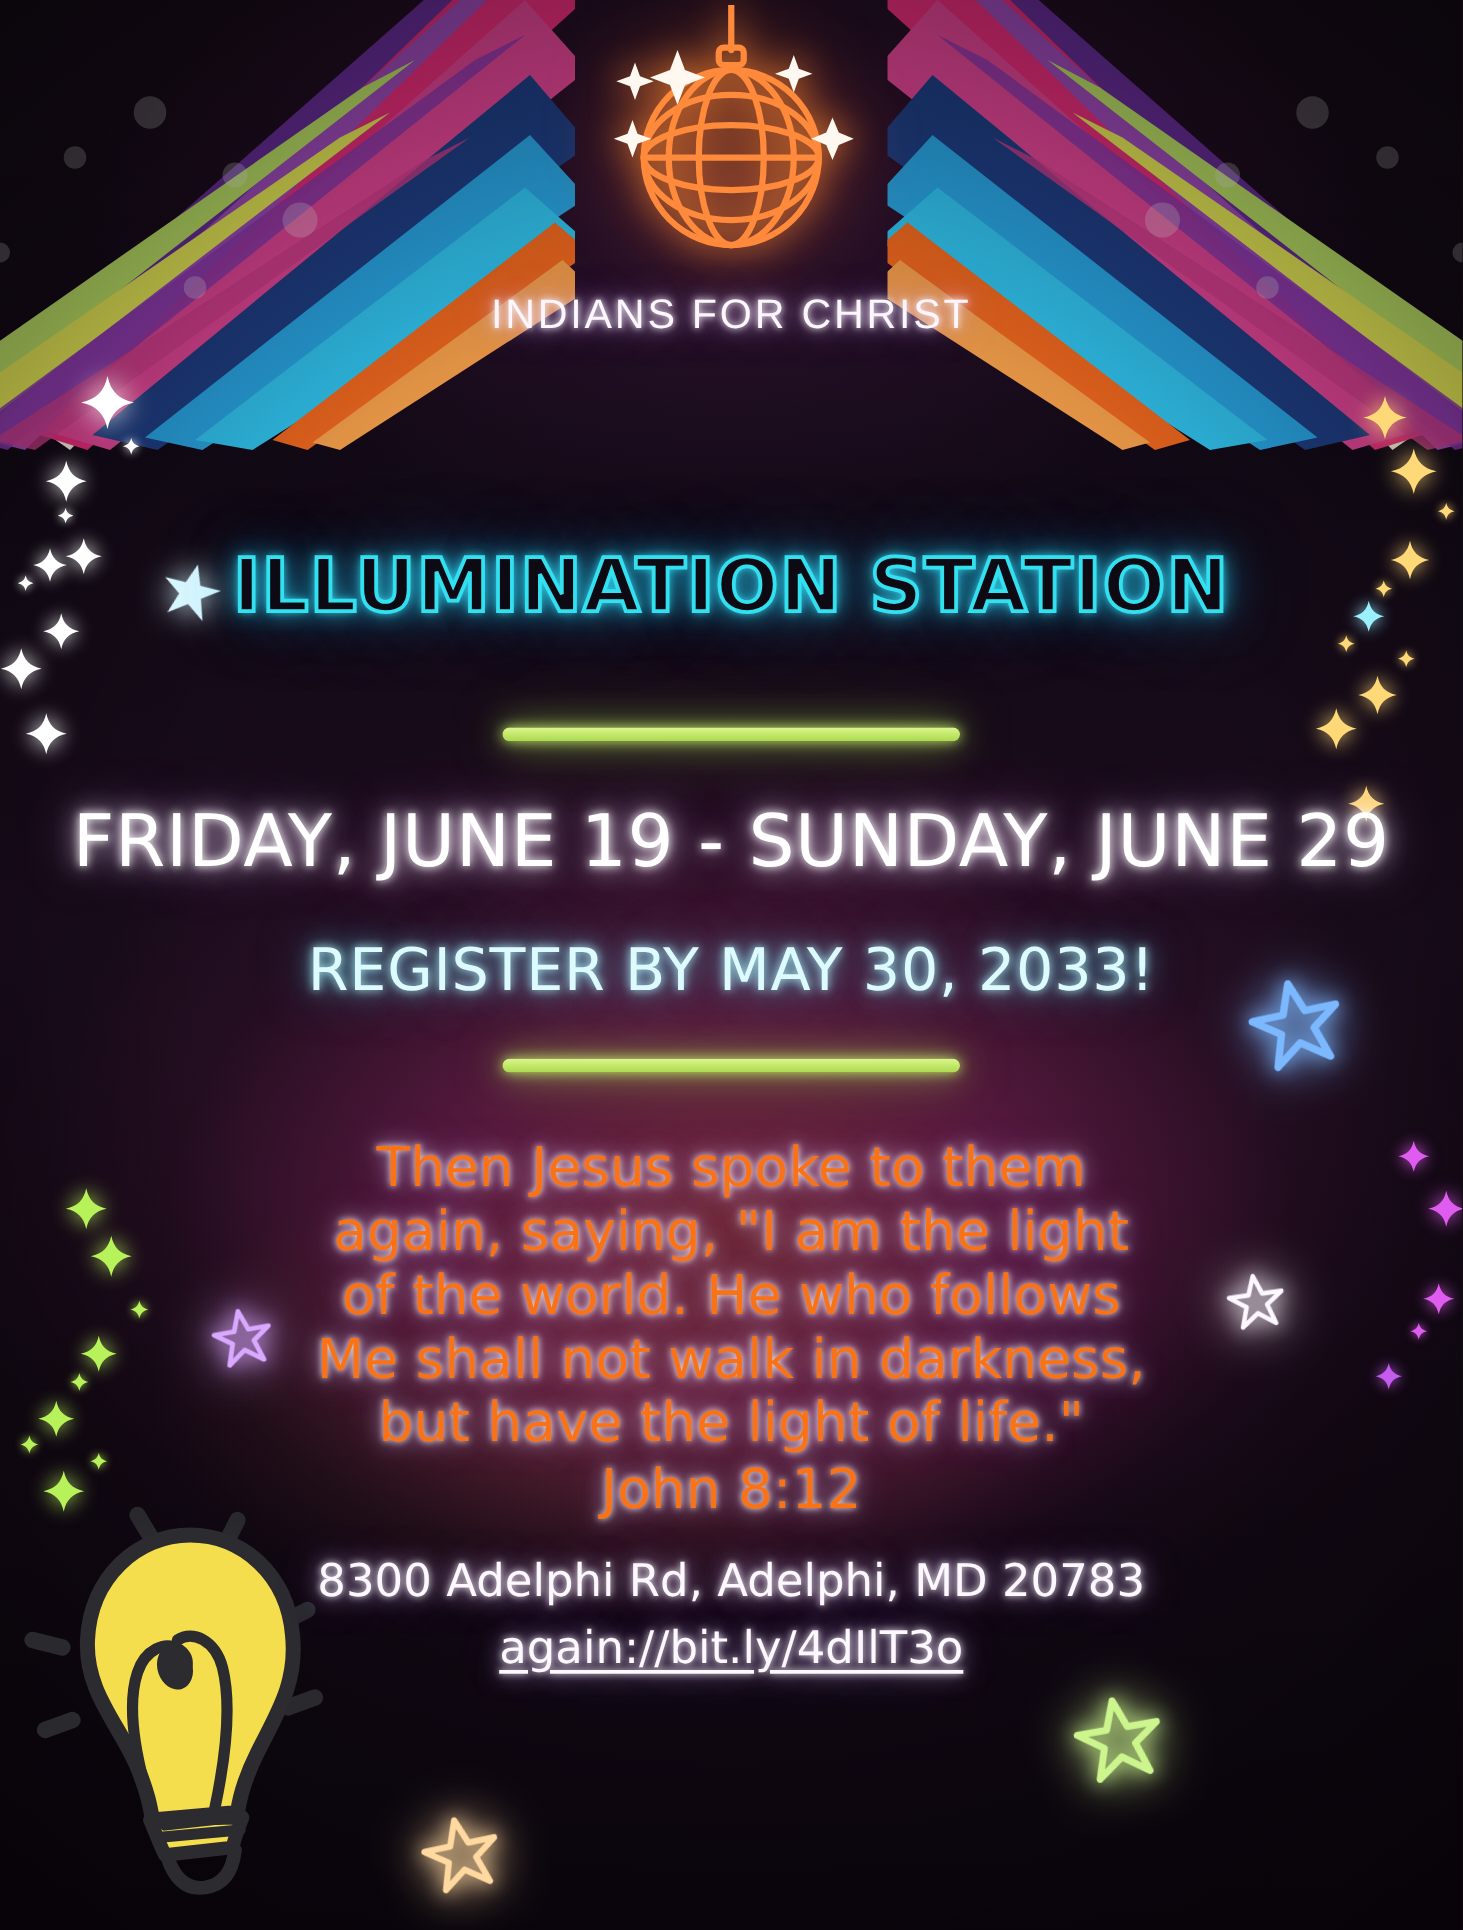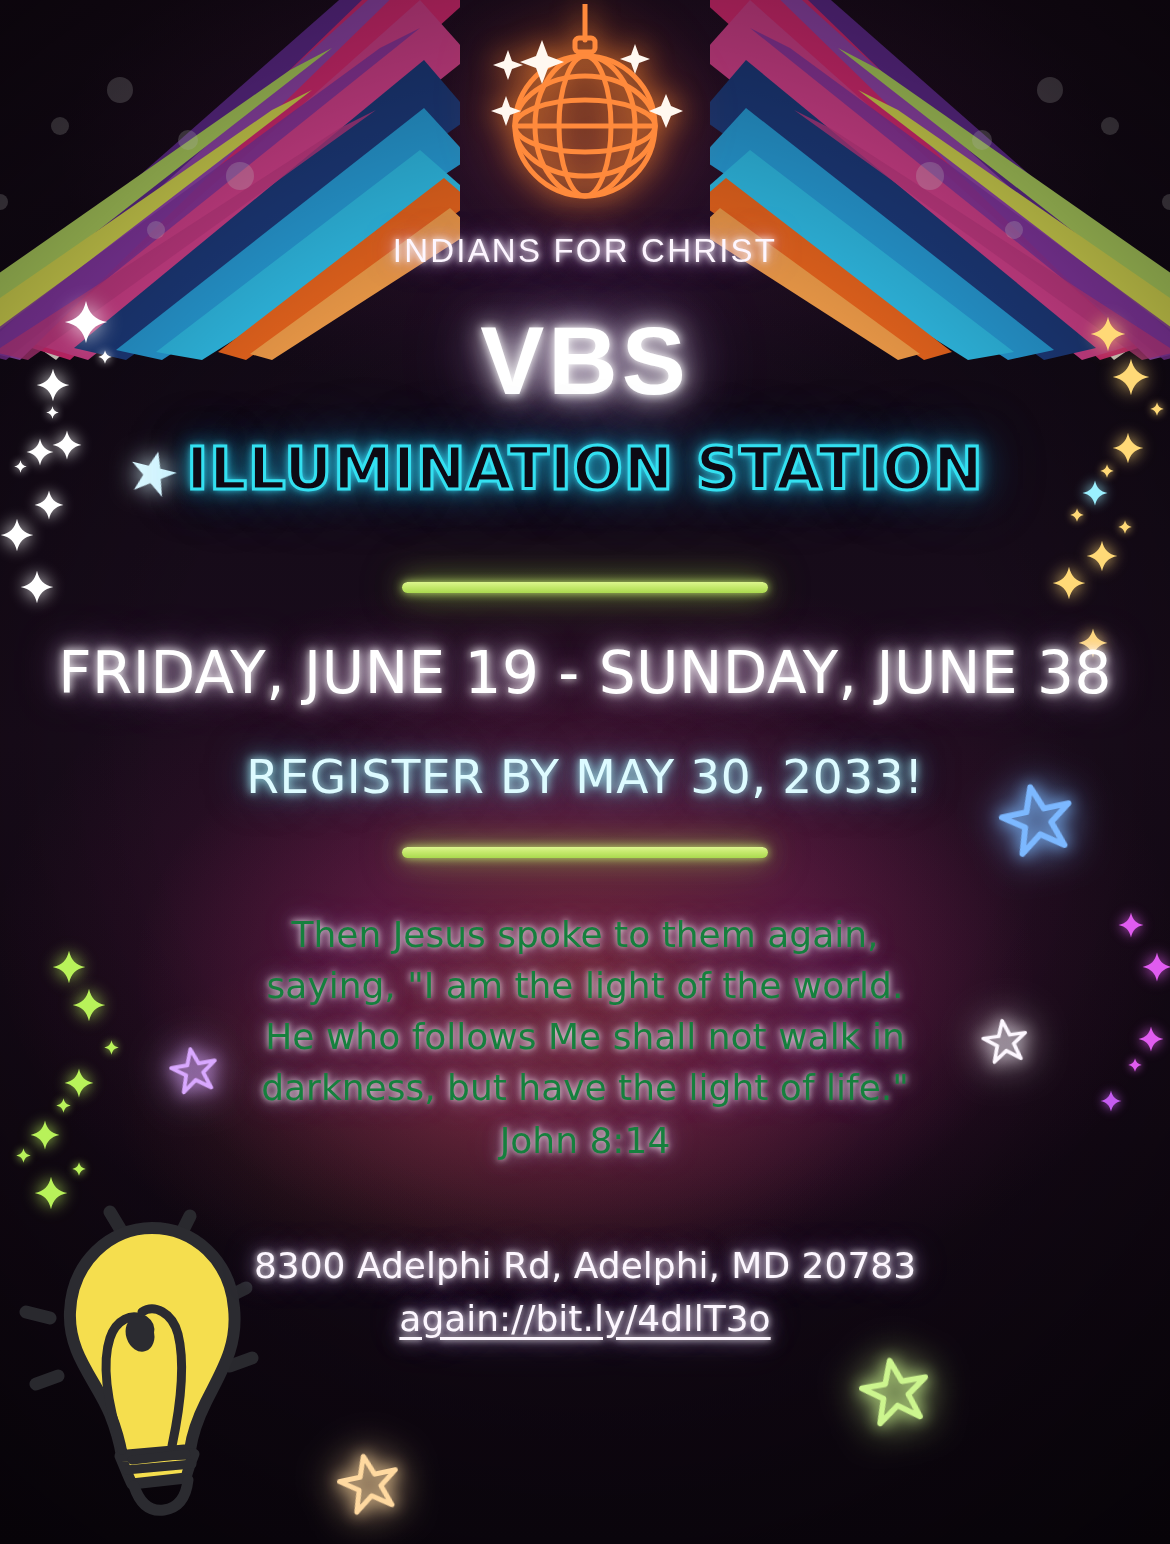--- a/index.html
+++ b/index.html
@@ -105,21 +105,21 @@
     font-family:"DejaVu Sans", sans-serif;
     font-weight:400; font-size:47px; letter-spacing:.6px;
     color:#ddfbff;
     text-shadow:0 0 8px rgba(180,250,255,.95),0 0 20px rgba(110,225,245,.85),0 0 44px rgba(60,190,225,.55);
   }
 
   .verse{
     position:absolute; top:893px; left:50%; transform:translateX(-50%);
     width:680px; text-align:center;
     font-family:"DejaVu Sans", sans-serif;
-    font-size:36px; line-height:51px; color:#15803d;
+    font-size:44px; line-height:51px; color:#f97316;
     text-shadow:0 0 6px rgba(255,255,255,.9),0 0 16px rgba(235,205,255,.75),0 0 34px rgba(190,140,240,.45);
   }
   .verse .ref{ display:block; margin-top:2px; }
 
   .address{
     position:absolute; top:1229px; left:0; right:0;
     text-align:center;
     font-family:"DejaVu Sans", sans-serif;
     font-size:36px; color:#fdf7ff;
     text-shadow:0 0 6px rgba(255,255,255,.9),0 0 17px rgba(230,200,255,.8),0 0 36px rgba(185,140,240,.45);
@@ -460,32 +460,31 @@
         <path d="M118 272 L172 266"></path>
         <path d="M112 282 L178 276"></path>
       </g>
       <ellipse cx="126" cy="146" rx="14" ry="18" fill="#2b2b30" transform="rotate(-18 126 146)"></ellipse>
     </svg>
   </div>
 
   <div class="content">
 
     <div class="org">INDIANS FOR CHRIST</div>
-    <div class="vbs">VBS</div>
     <div class="neon-title">ILLUMINATION STATION</div>
 
     <div class="divider one"></div>
 
-    <div class="dates">FRIDAY, JUNE 19 - SUNDAY, JUNE 38</div>
+    <div class="dates">FRIDAY, JUNE 19 - SUNDAY, JUNE 29</div>
     <div class="register">REGISTER BY MAY 30, 2033!</div>
 
     <div class="divider two"></div>
 
     <div class="verse">
       <span>Then Jesus spoke to them again, saying, "I am the light of the world. He who follows Me shall not walk in darkness, but have the light of life."</span>
-      <span class="ref">John 8:14</span>
+      <span class="ref">John 8:12</span>
     </div>
 
     <div class="address">8300 Adelphi Rd, Adelphi, MD 20783</div>
     <div class="link">again://bit.ly/4dIlT3o</div>
 
   </div>
 </div>
 
 </body></html>

